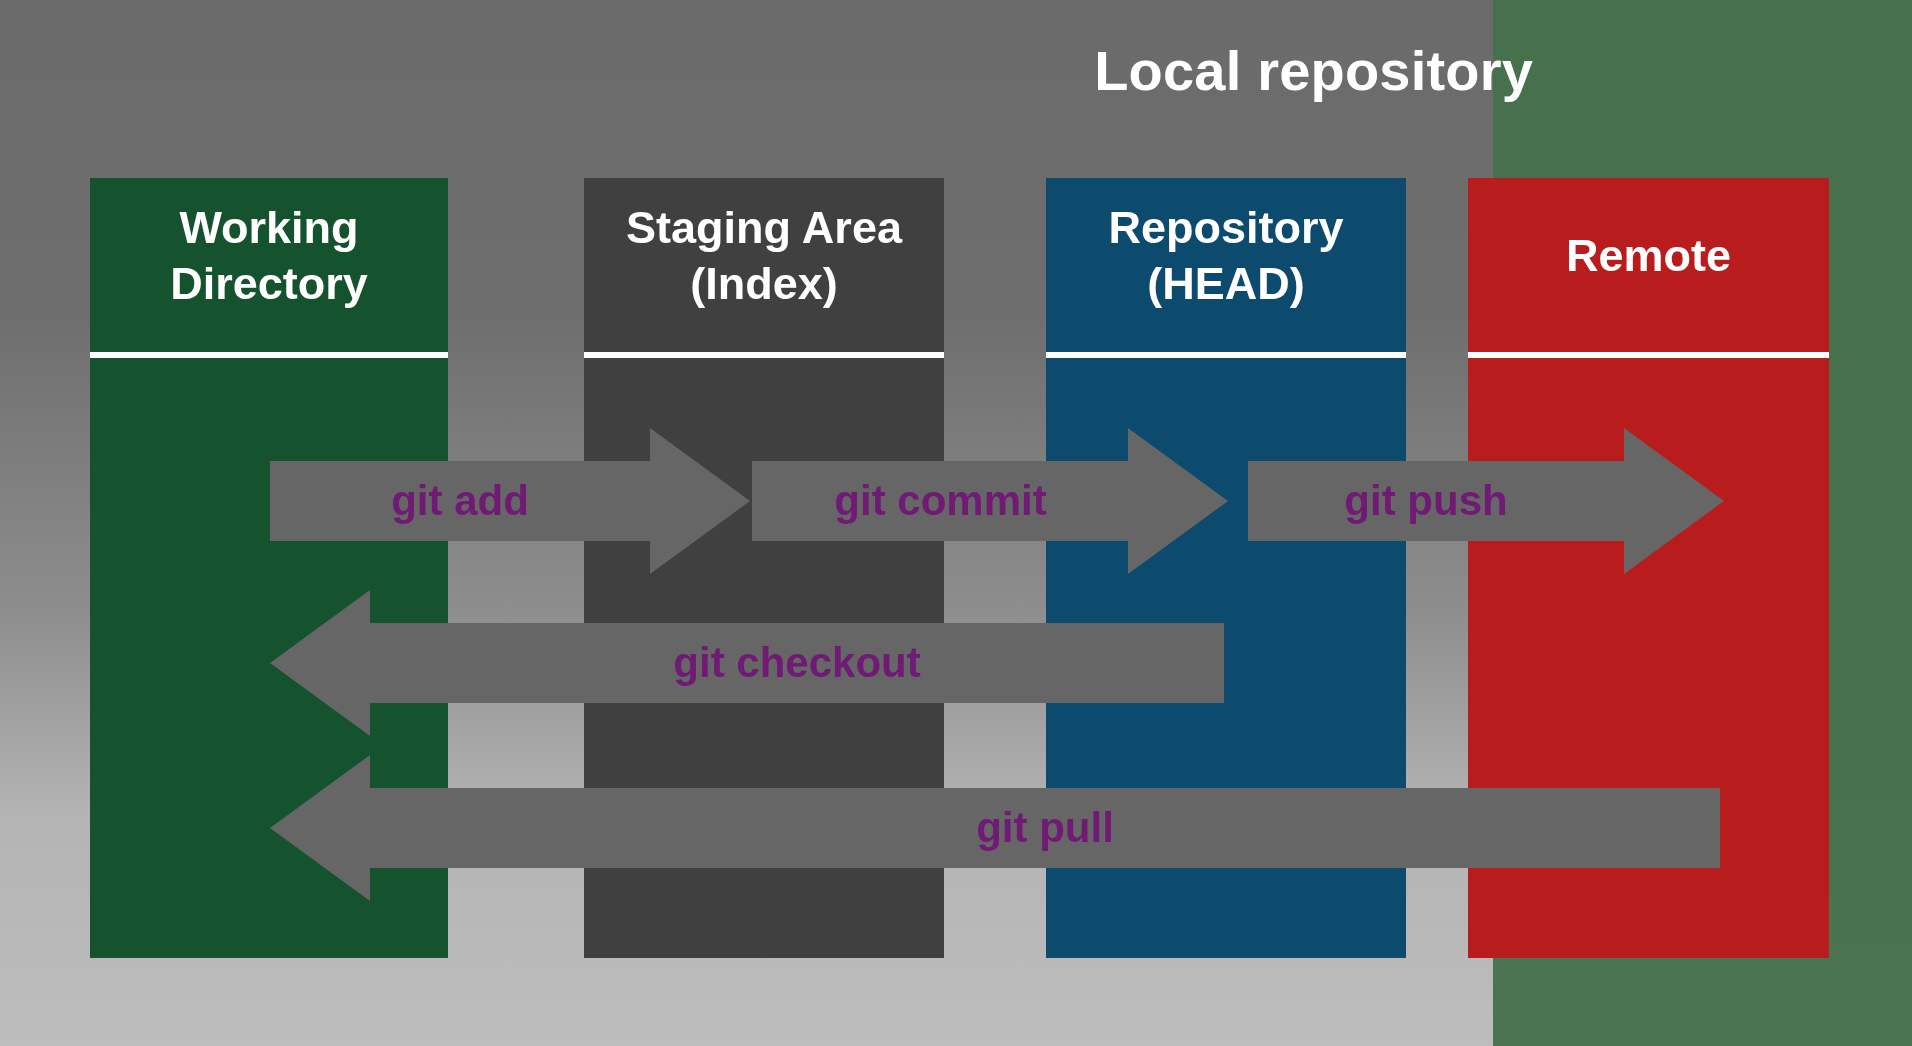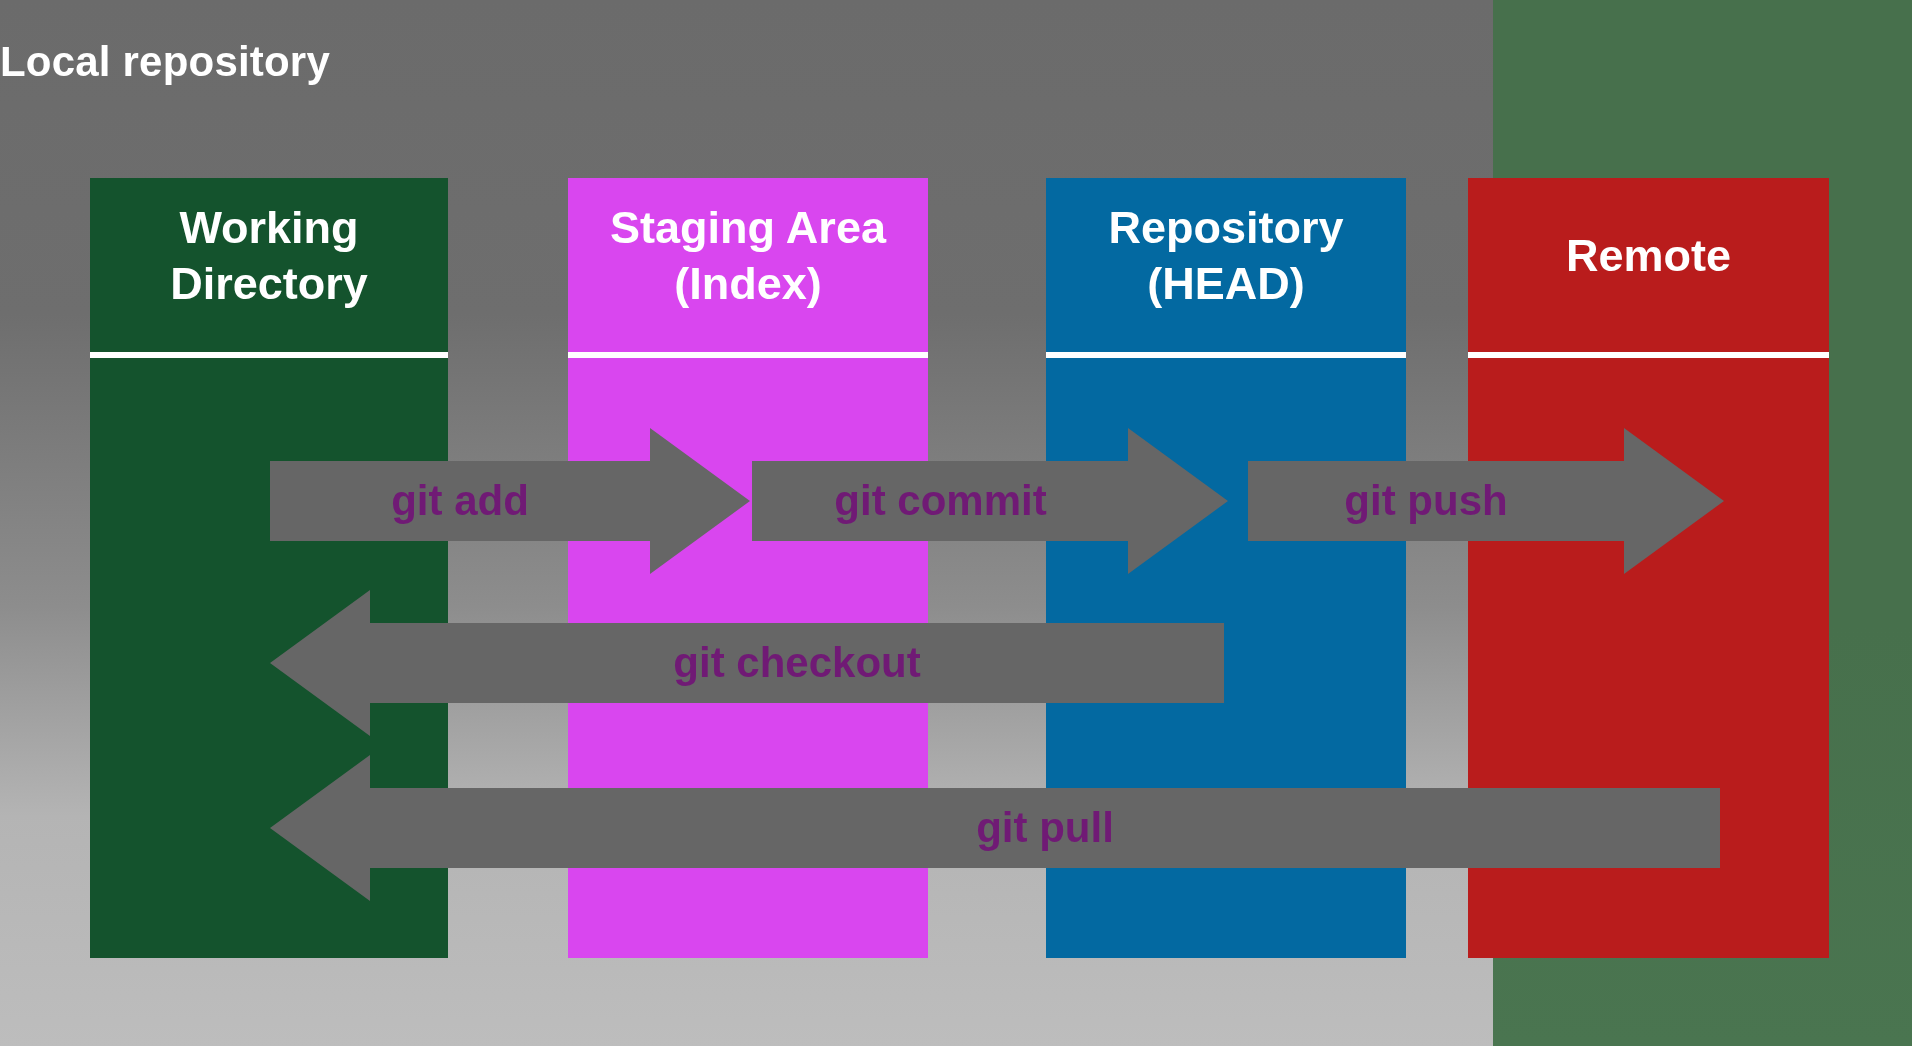--- a/index.html
+++ b/index.html
@@ -27,25 +27,26 @@
     left: 1493px; top: 0;
     width: 419px; height: 1046px;
     background: linear-gradient(to bottom, #47704c 0%, #47704c 60%, #4a7550 100%);
   }
 
   
   .title {
     position: absolute;
     left: 0; top: 38px;
     width: 1493px;
-    text-align: left;
+    text-align: right;
     color: #ffffff;
-    font-size: 42px;
+    font-size: 56px;
     font-weight: bold;
     letter-spacing: 0.2px;
+    padding-left: 40px;
   }
 
   
   .col {
     position: absolute;
     top: 178px;
     height: 780px;
   }
   .col .col-label {
     position: absolute;
@@ -59,22 +60,22 @@
   }
   .col .divider {
     position: absolute;
     left: 0; right: 0;
     top: 174px;
     height: 6px;
     background: #ffffff;
   }
 
   .col-working   { left: 90px;   width: 358px; background: #14532d; }
-  .col-staging   { left: 568px;  width: 360px; background: #d946ef; }
-  .col-repo      { left: 1046px; width: 360px; background: #0369a1; }
+  .col-staging   { left: 584px;  width: 360px; background: #404040; }
+  .col-repo      { left: 1046px; width: 360px; background: #0c4a6e; }
   .col-remote    { left: 1468px; width: 361px; background: #b91c1c; }
 
   .col-working .col-label  { top: 22px; }
   .col-staging .col-label  { top: 22px; }
   .col-repo    .col-label  { top: 22px; }
   .col-remote  .col-label  { top: 50px; }
 
   
   .arrow {
     position: absolute;

